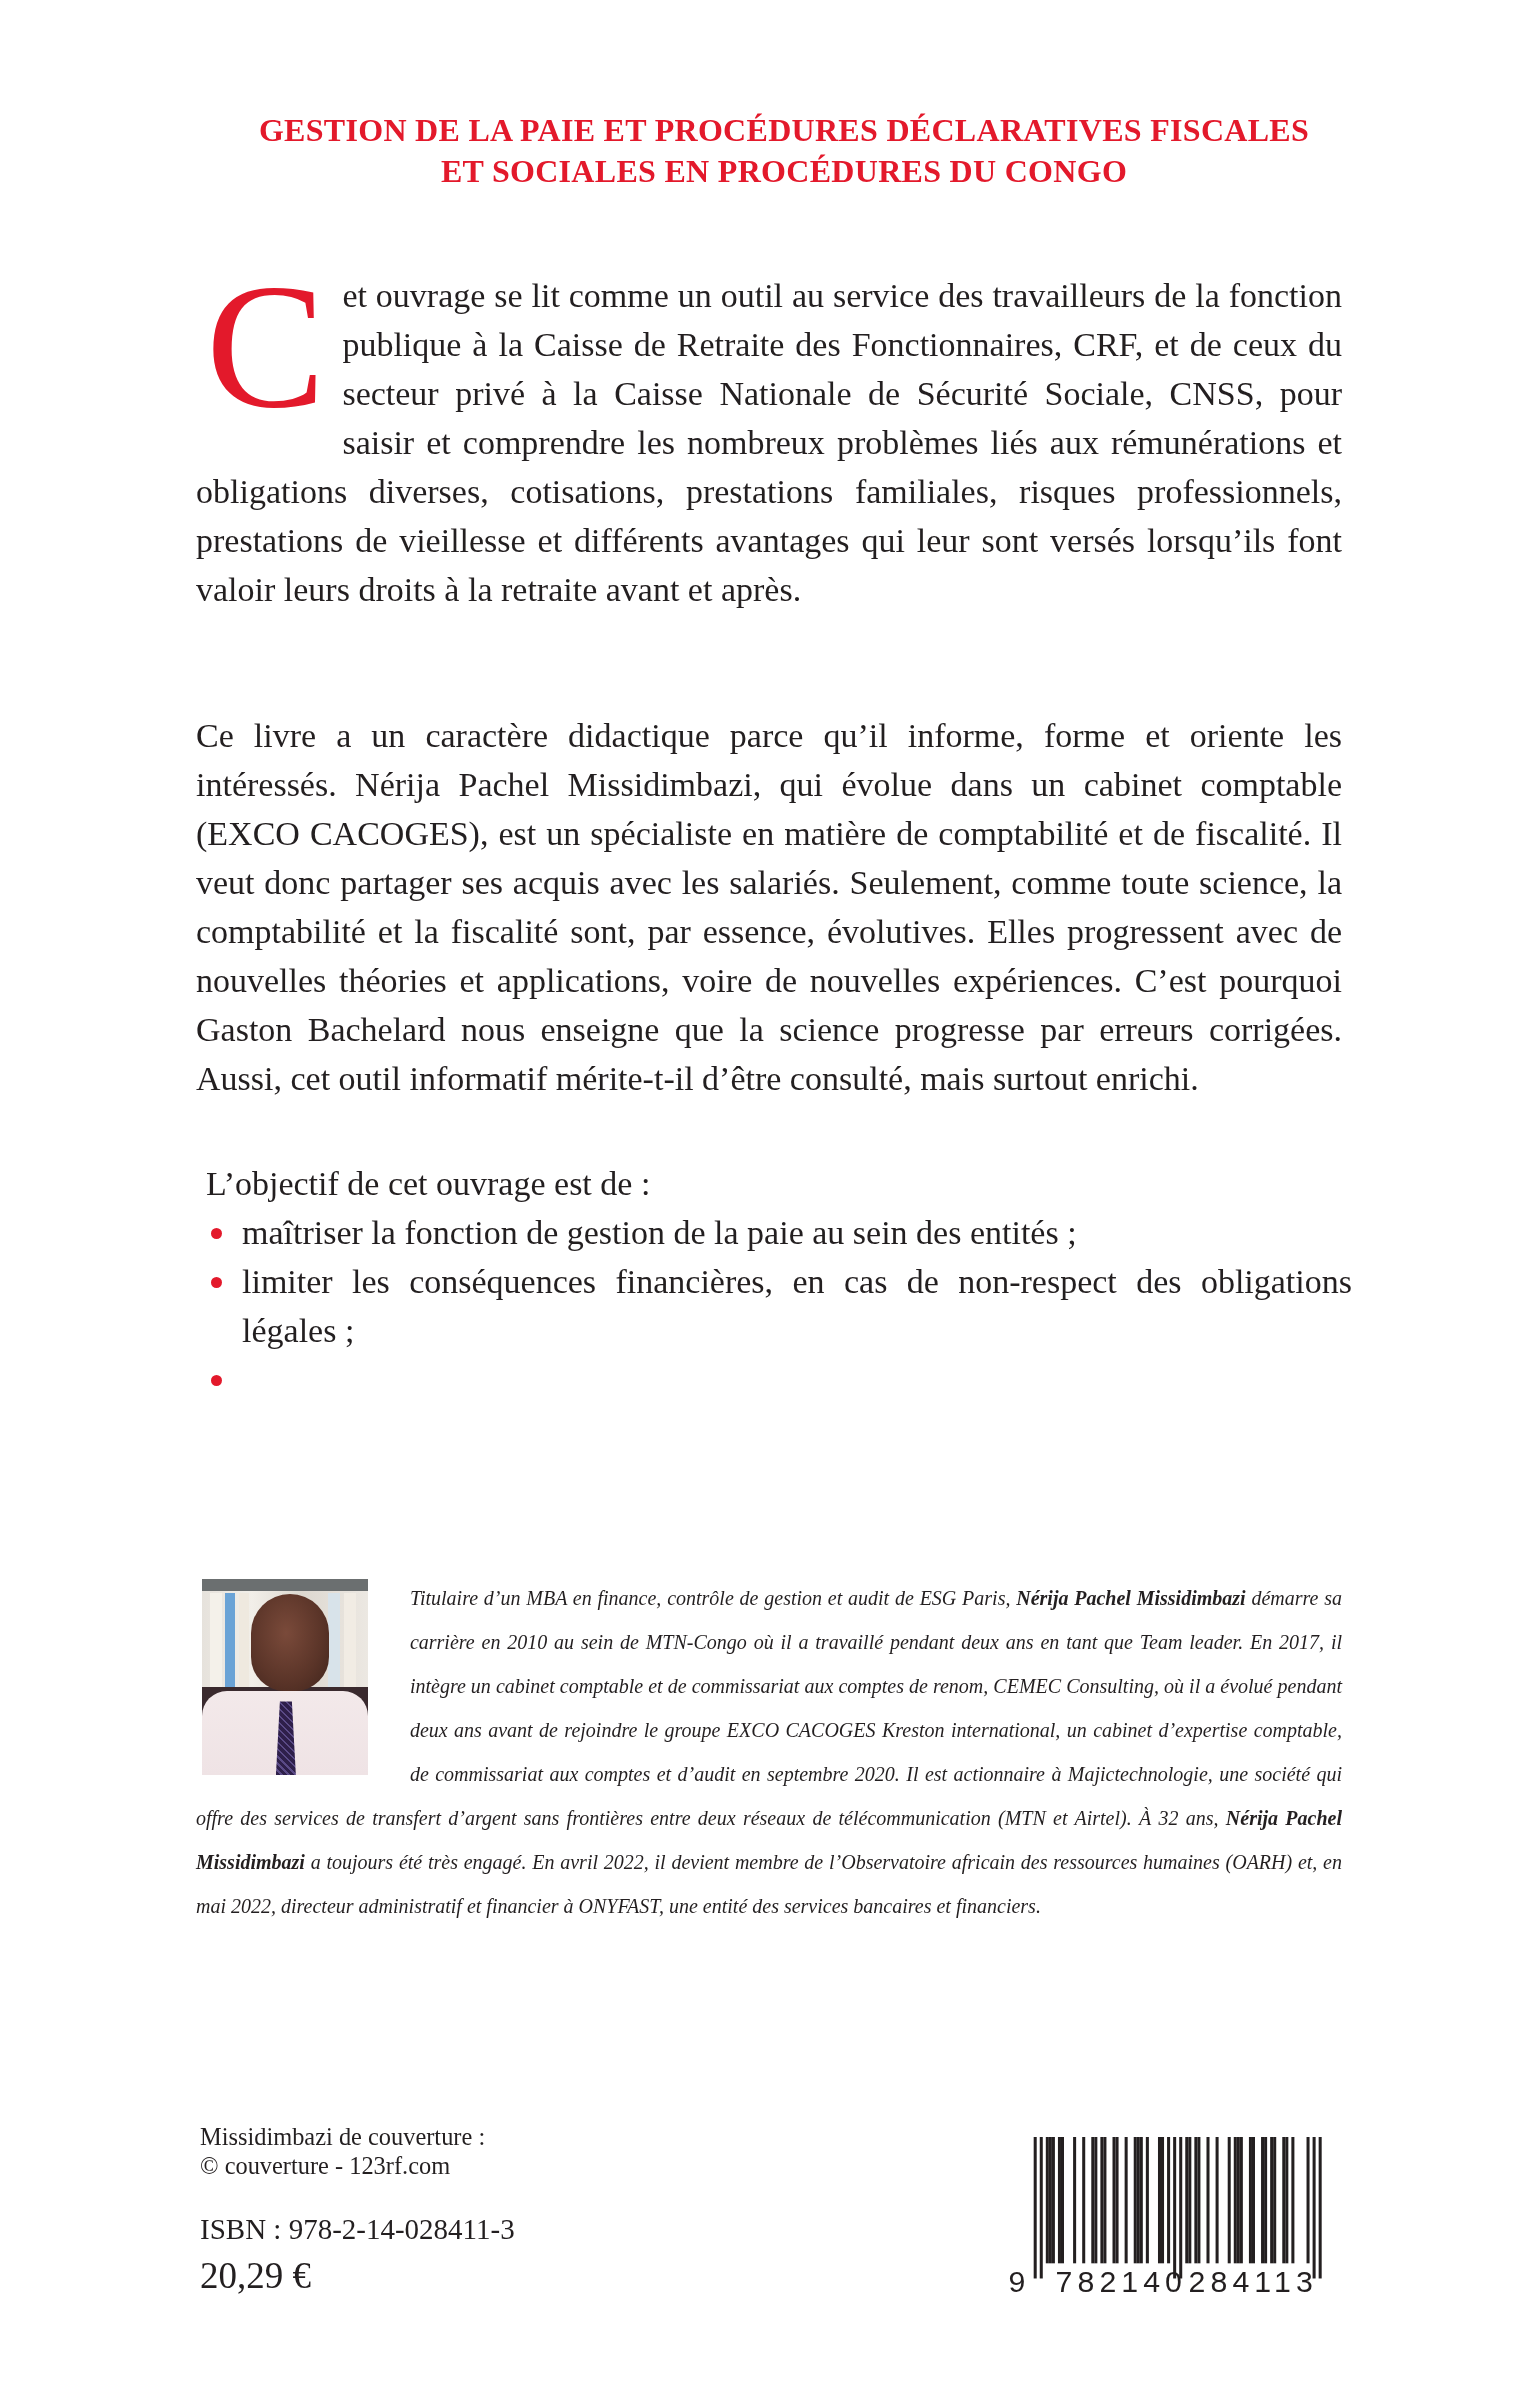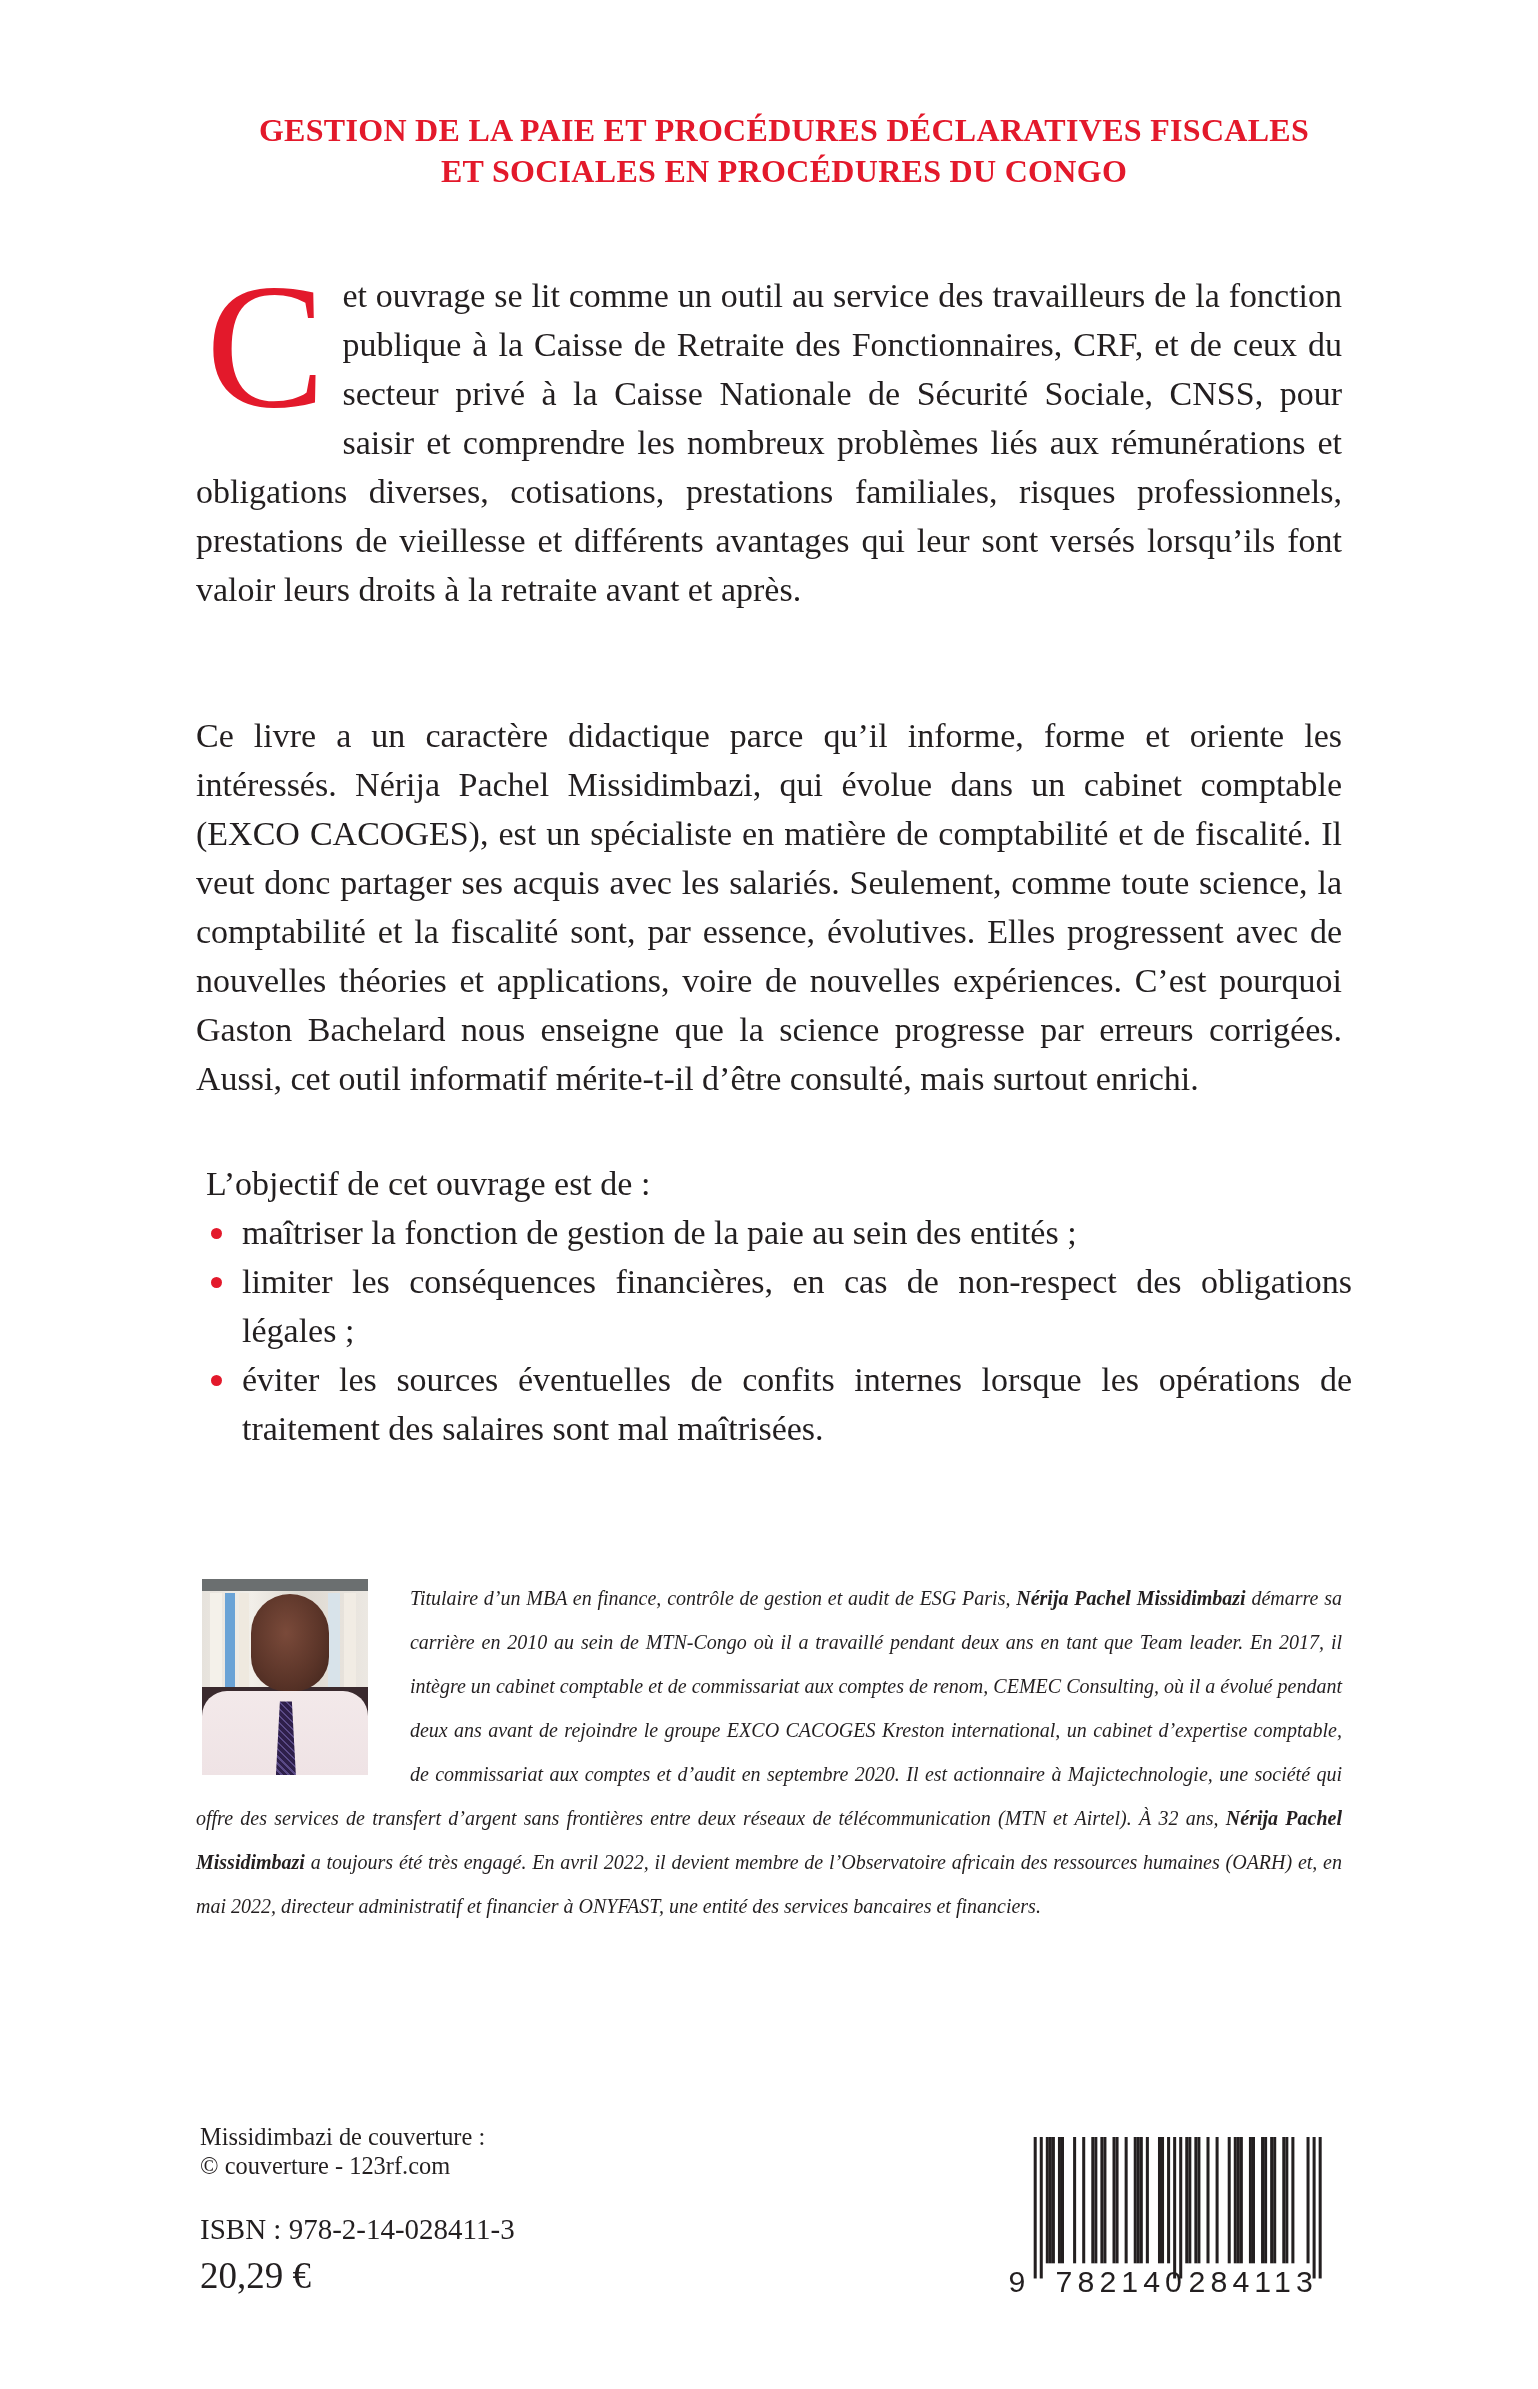--- a/index.html
+++ b/index.html
@@ -61,21 +61,20 @@
     <li class="obj-item">
       <span class="obj-bullet"></span>
       <span>maîtriser la fonction de gestion de la paie au sein des entités ;</span>
     </li>
     <li class="obj-item">
       <span class="obj-bullet"></span>
       <span>limiter les conséquences financières, en cas de non-respect des obligations légales ;</span>
     </li>
     <li class="obj-item">
       <span class="obj-bullet"></span>
-      <span>éviter les sources éventuelles de confits internes lorsque les opérations de traitement des salaires sont mal maîtrisées.</span>
     </li>
   </ul>
 </div>
 
 <div class="bio">
   <div class="photo" title="author-portrait">
     <div class="shelf"></div>
     <div class="book" style="left:8.4px;width:11.8px;background:#f4f1ea;"></div>
     <div class="book" style="left:23.6px;width:10px;background:#6aa3d6;"></div>
     <div class="book" style="left:37px;width:10px;background:#efe9df;"></div>

